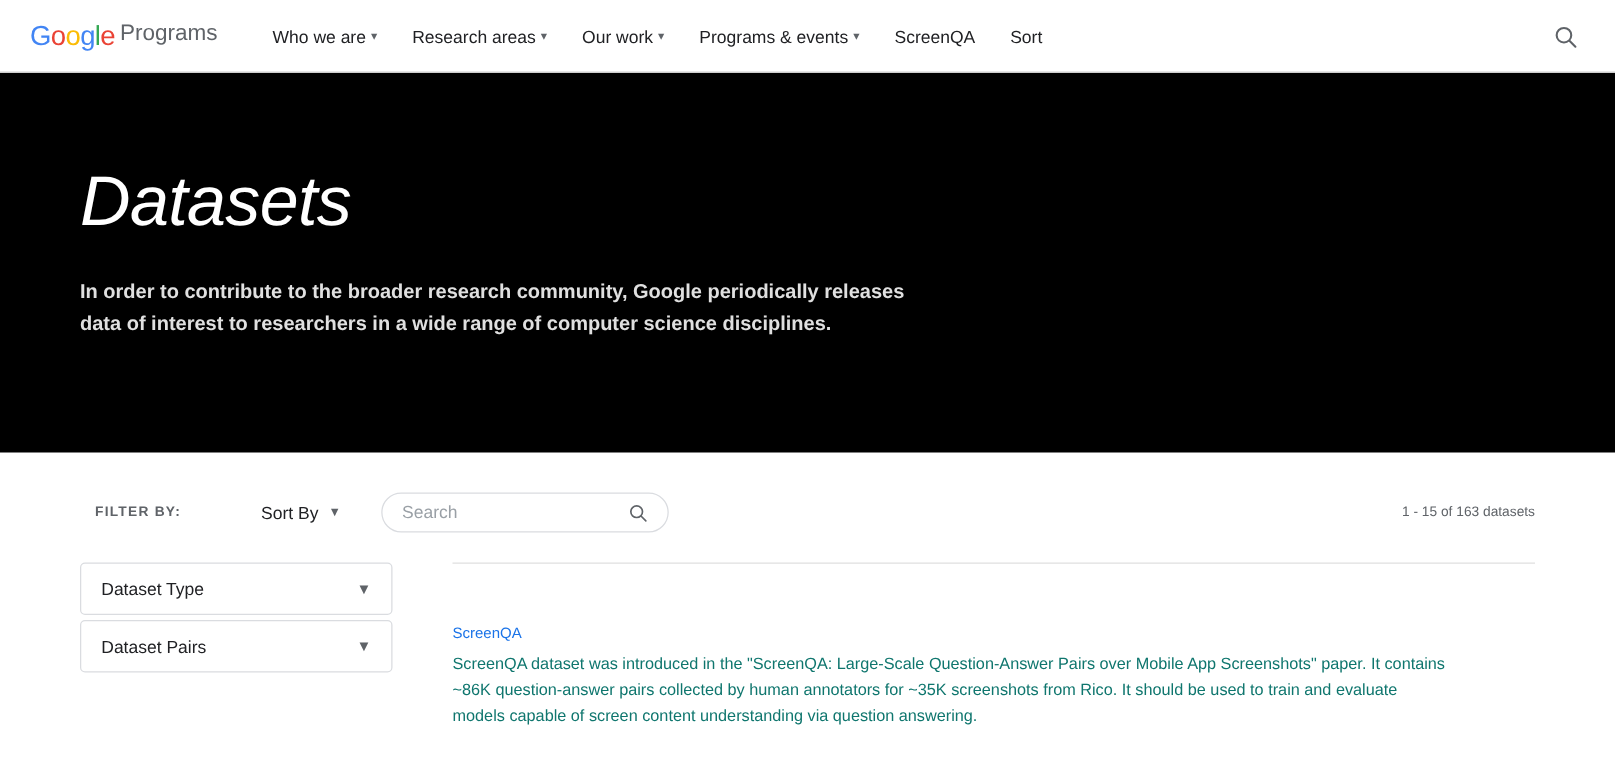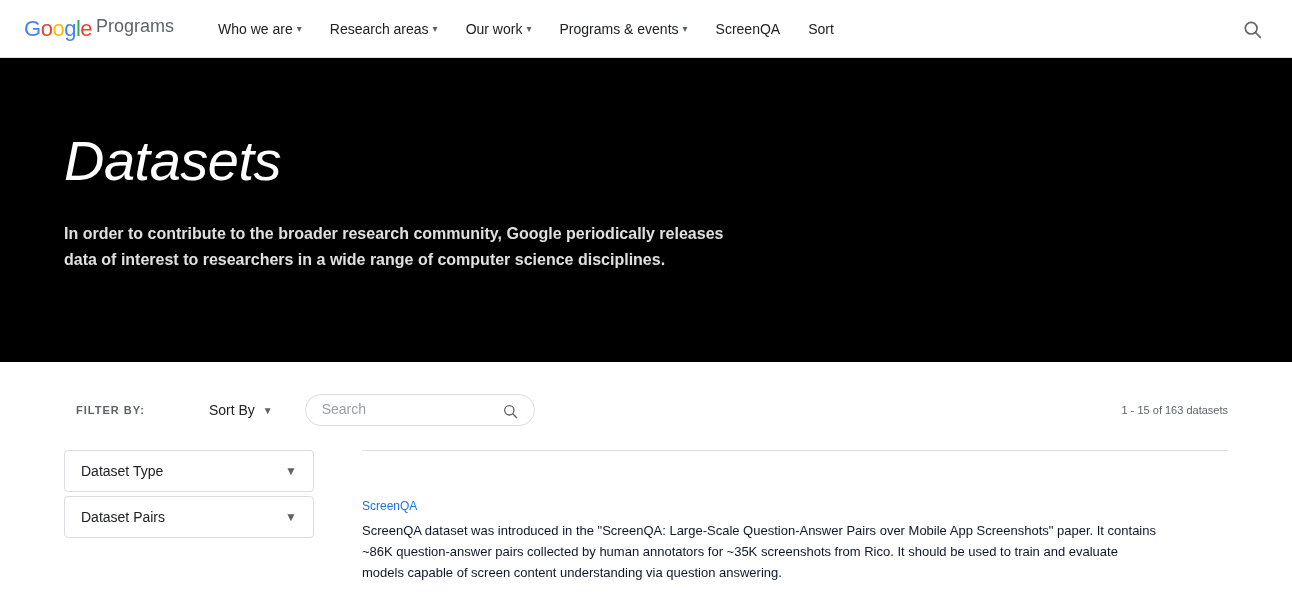--- a/index.html
+++ b/index.html
@@ -210,21 +210,21 @@
     }
     .dataset-title {
       font-size: 12px;
       font-weight: 500;
       color: #1a73e8;
       margin-bottom: 8px;
       cursor: pointer;
     }
     .dataset-desc {
       font-size: 13px;
-      color: #0f172a;
+      color: #0f766e;
       line-height: 1.6;
       max-width: 800px;
     }
 
     
     svg { display: inline-block; vertical-align: middle; }
   </style>
 </head>
 <body>
 

